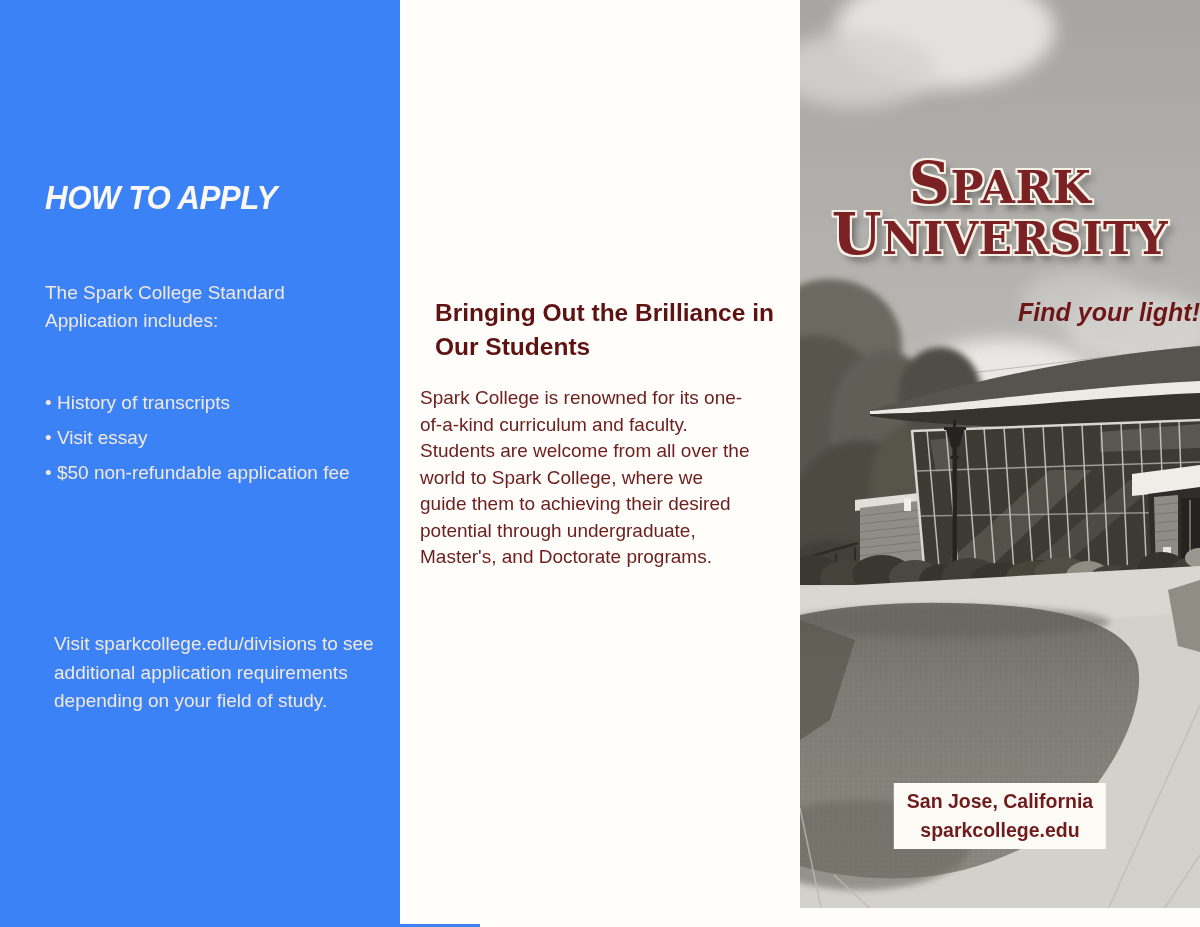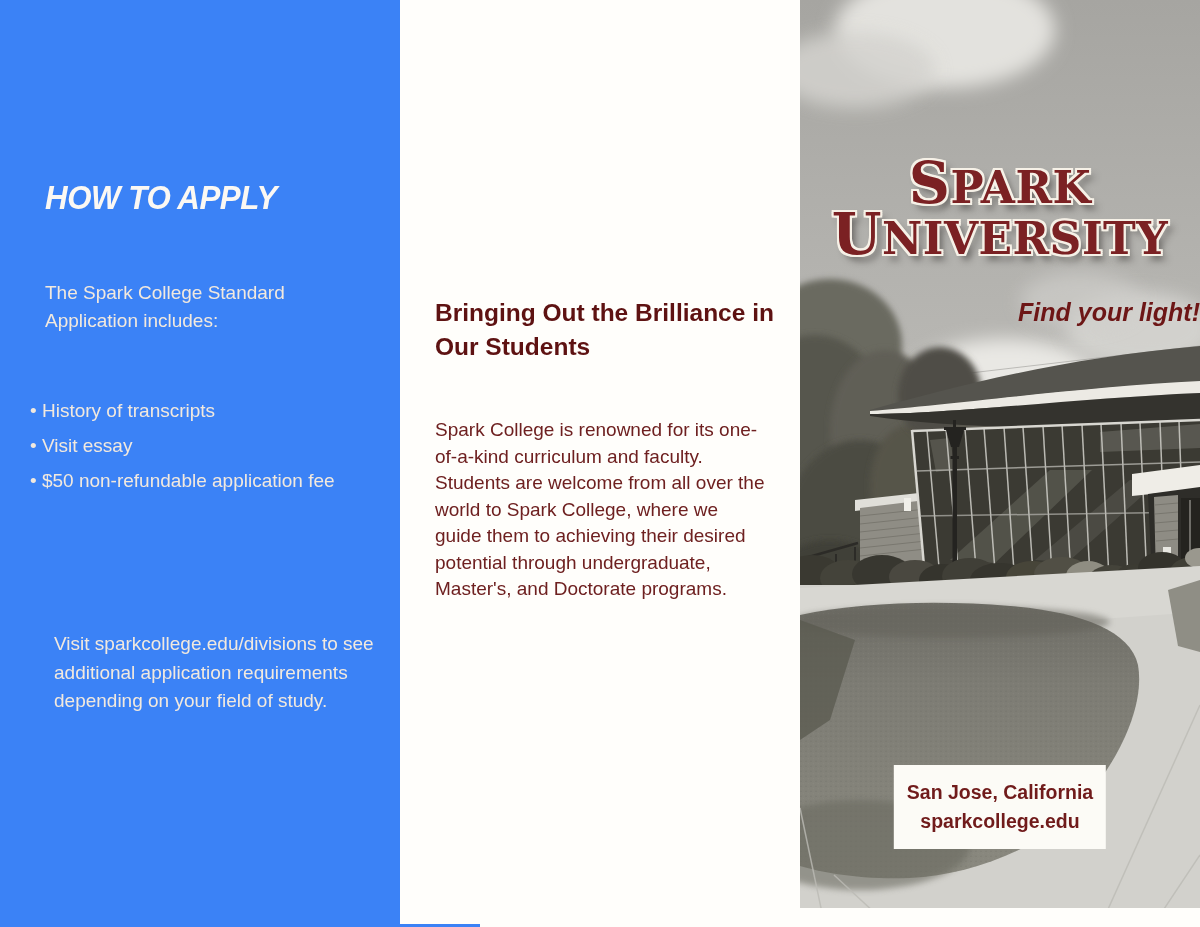--- a/index.html
+++ b/index.html
@@ -16,37 +16,37 @@
   .lp-heading{
     position:absolute;left:45px;top:176px;width:330px;
     font-size:34px;font-weight:700;font-style:italic;color:#fbf8f3;
     letter-spacing:-0.5px;transform:scaleX(.92);transform-origin:left top;
     line-height:42px;white-space:nowrap;
   }
   .lp-intro{
     position:absolute;left:45px;top:270px;width:312px;
     font-size:19px;line-height:27.5px;color:#f2e9de;margin-top:9px;
   }
-  .lp-bullets{position:absolute;left:30px;top:385px;width:312px;margin-top:8px;}
+  .lp-bullets{position:absolute;left:45px;top:385px;width:312px;}
   .bullet-item{font-size:19px;line-height:35px;color:#f2e9de;}
   .bullet-item::before{content:"\2022\00a0";}
   .lp-note{
     position:absolute;left:54px;top:630px;width:322px;
     font-size:19px;line-height:28.5px;color:#f2e9de;
   }
   
   .panel-center{
     position:absolute;left:400px;top:0;width:400px;height:924px;
     background:#fffefb;
   }
   .mp-heading{
     position:absolute;left:35px;top:296px;width:340px;
     font-size:24.5px;font-weight:700;line-height:33.5px;color:#5e1212;
   }
-  .mp-body{position:absolute;left:35px;top:385px;width:330px;margin-top:32px;}
+  .mp-body{position:absolute;left:20px;top:385px;width:330px;}
   .mp-body p{margin:0;font-size:19px;line-height:26.5px;color:#6e2020;}
   
   .panel-right{
     position:absolute;left:800px;top:0;width:400px;height:908px;
     background:#f9a8d4;overflow:hidden;
   }
   .campus-photo{position:absolute;left:0;top:0;width:400px;height:927px;display:block;}
   .photo-title{
     position:absolute;left:0;top:160px;width:100%;text-align:center;
     font-family:"DejaVu Serif",serif;font-weight:700;
@@ -61,21 +61,21 @@
        0   -2px 0 #f6f1e7, 0    2px 0 #f6f1e7,
        5px 6px 7px rgba(45,42,40,.55);
   }
   .wm-line::first-letter{font-size:57px;}
   .photo-tagline{
     position:absolute;left:0;top:298px;width:100%;text-align:right;
     font-size:25px;font-weight:700;font-style:italic;color:#6d1616;
   }
   .location-card{
     position:absolute;left:50%;bottom:59px;transform:translateX(-50%);
-    background:#fcfbf6;padding:13px 13px;text-align:center;
+    background:#fcfbf6;padding:4px 13px;text-align:center;
     font-size:19.5px;font-weight:700;line-height:29px;color:#701b1b;
     white-space:nowrap;
   }
 </style>
 </head>
 <body>
 
 <div class="page">
 
   <div class="panel-left">

